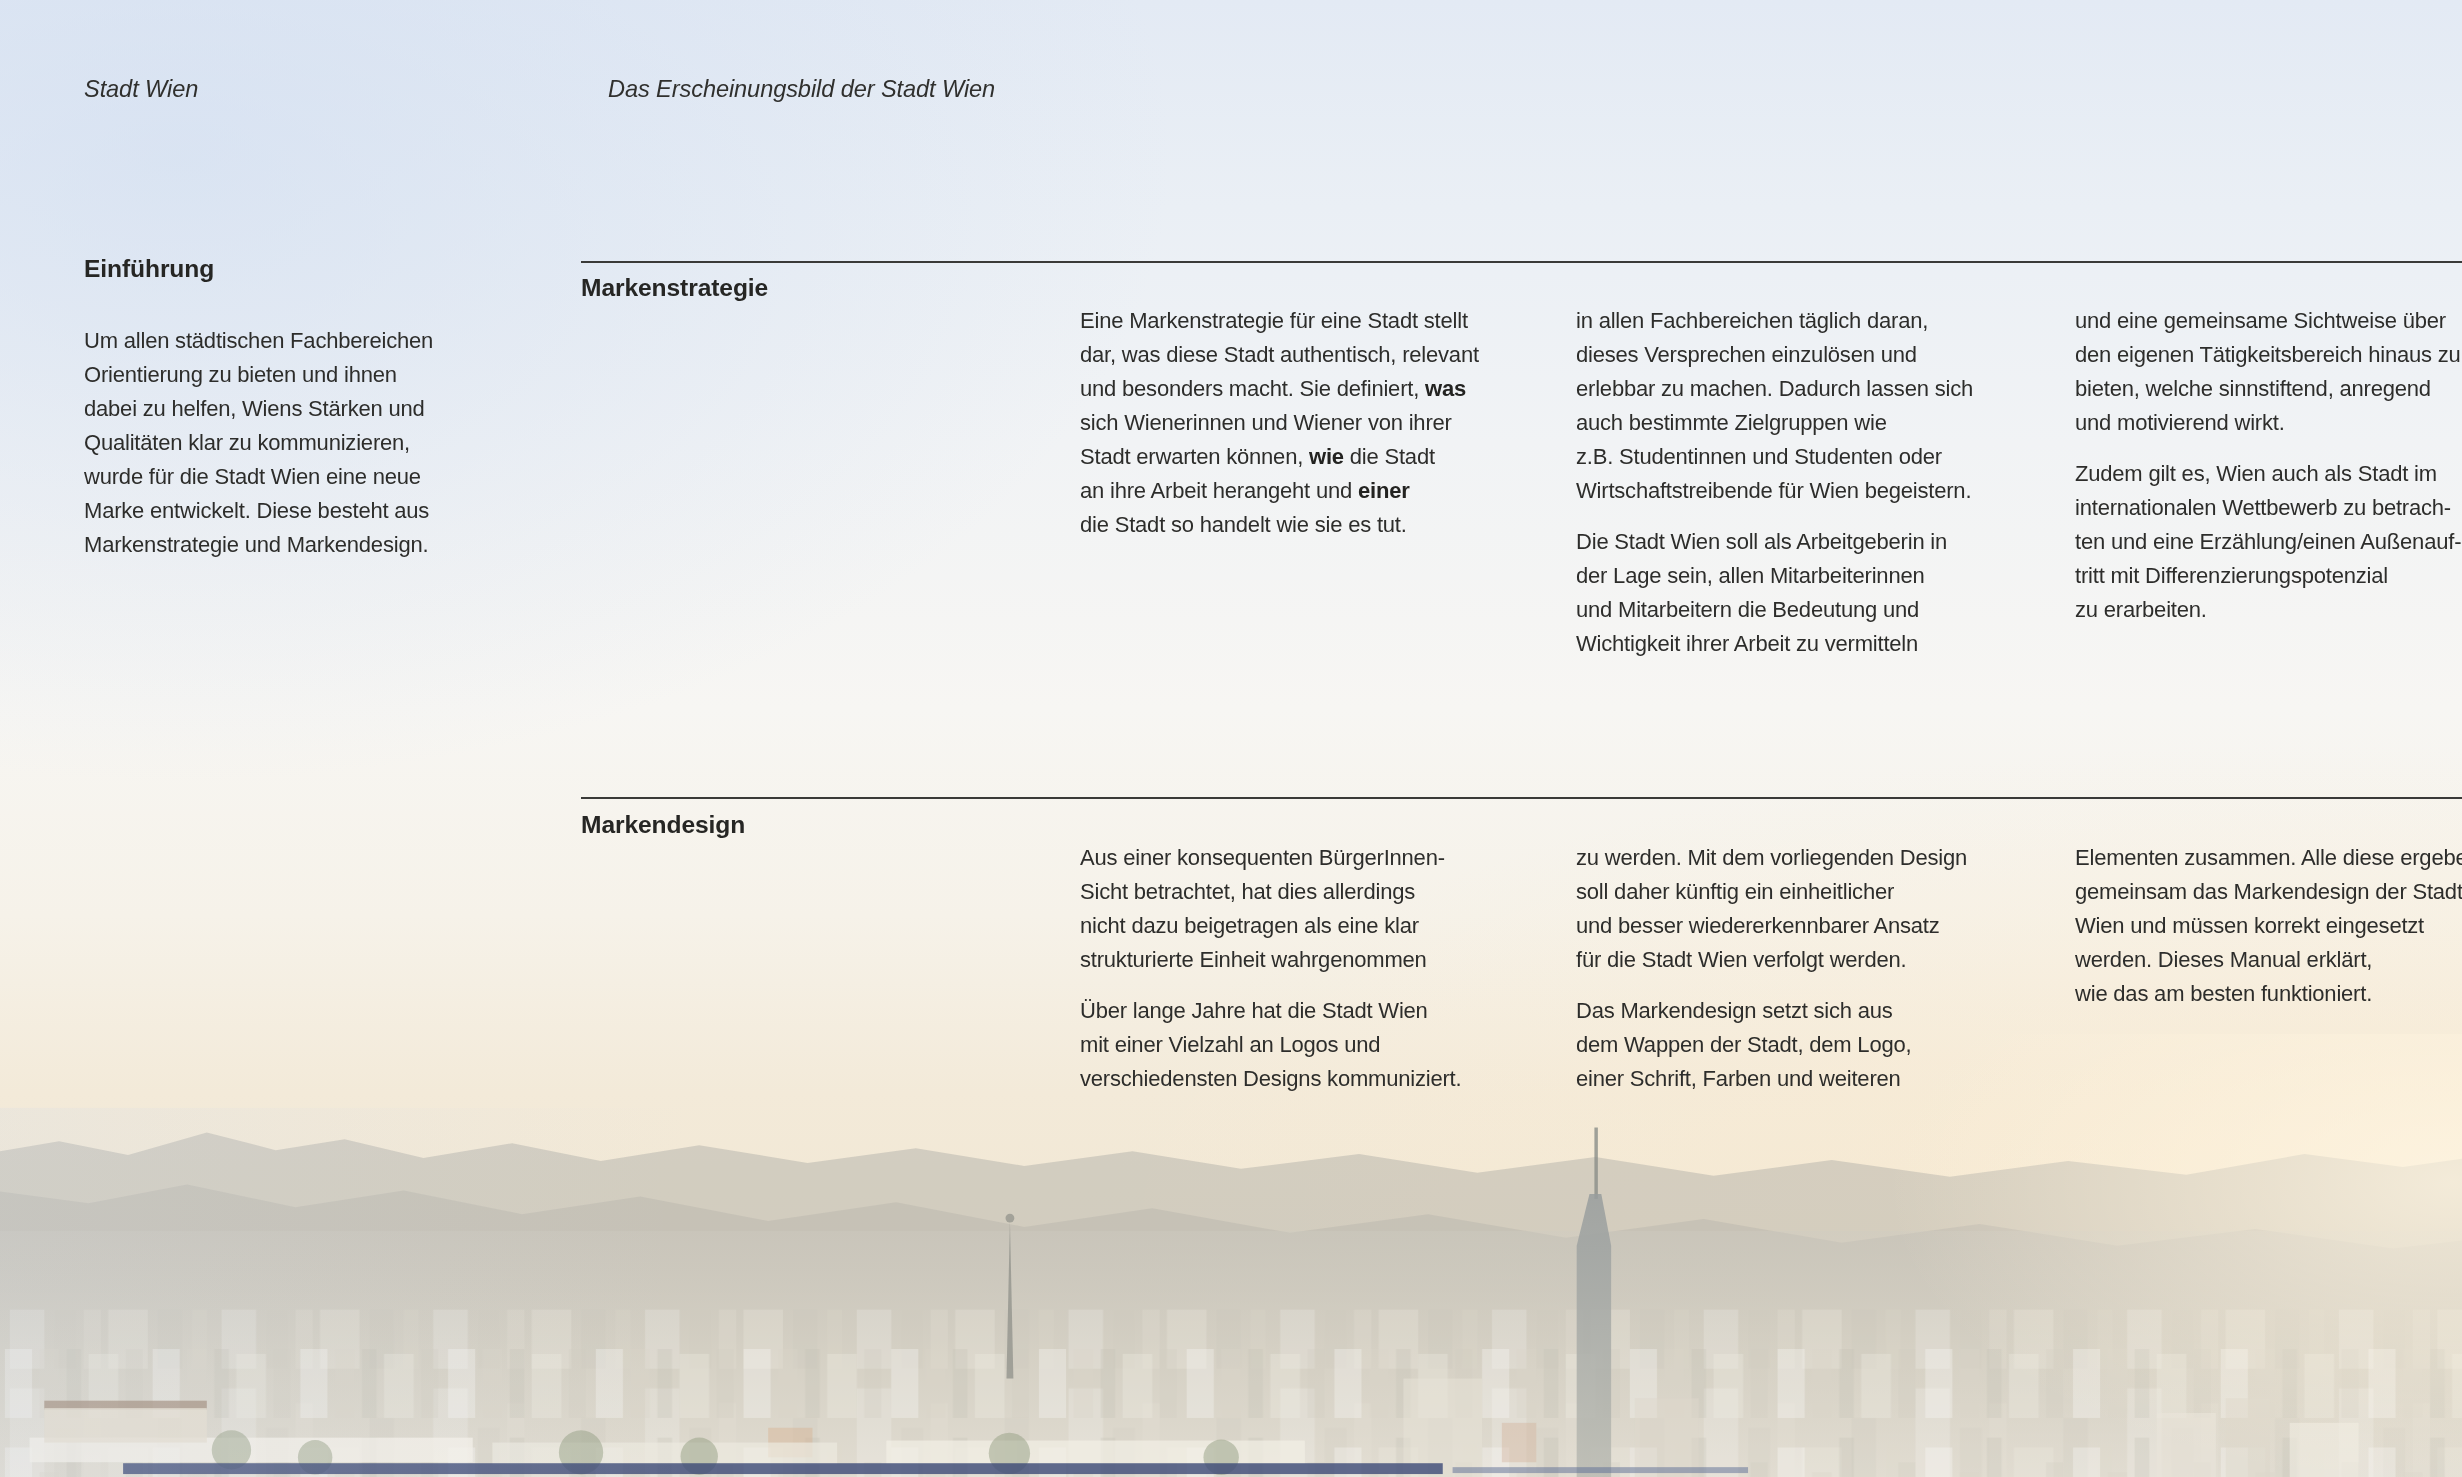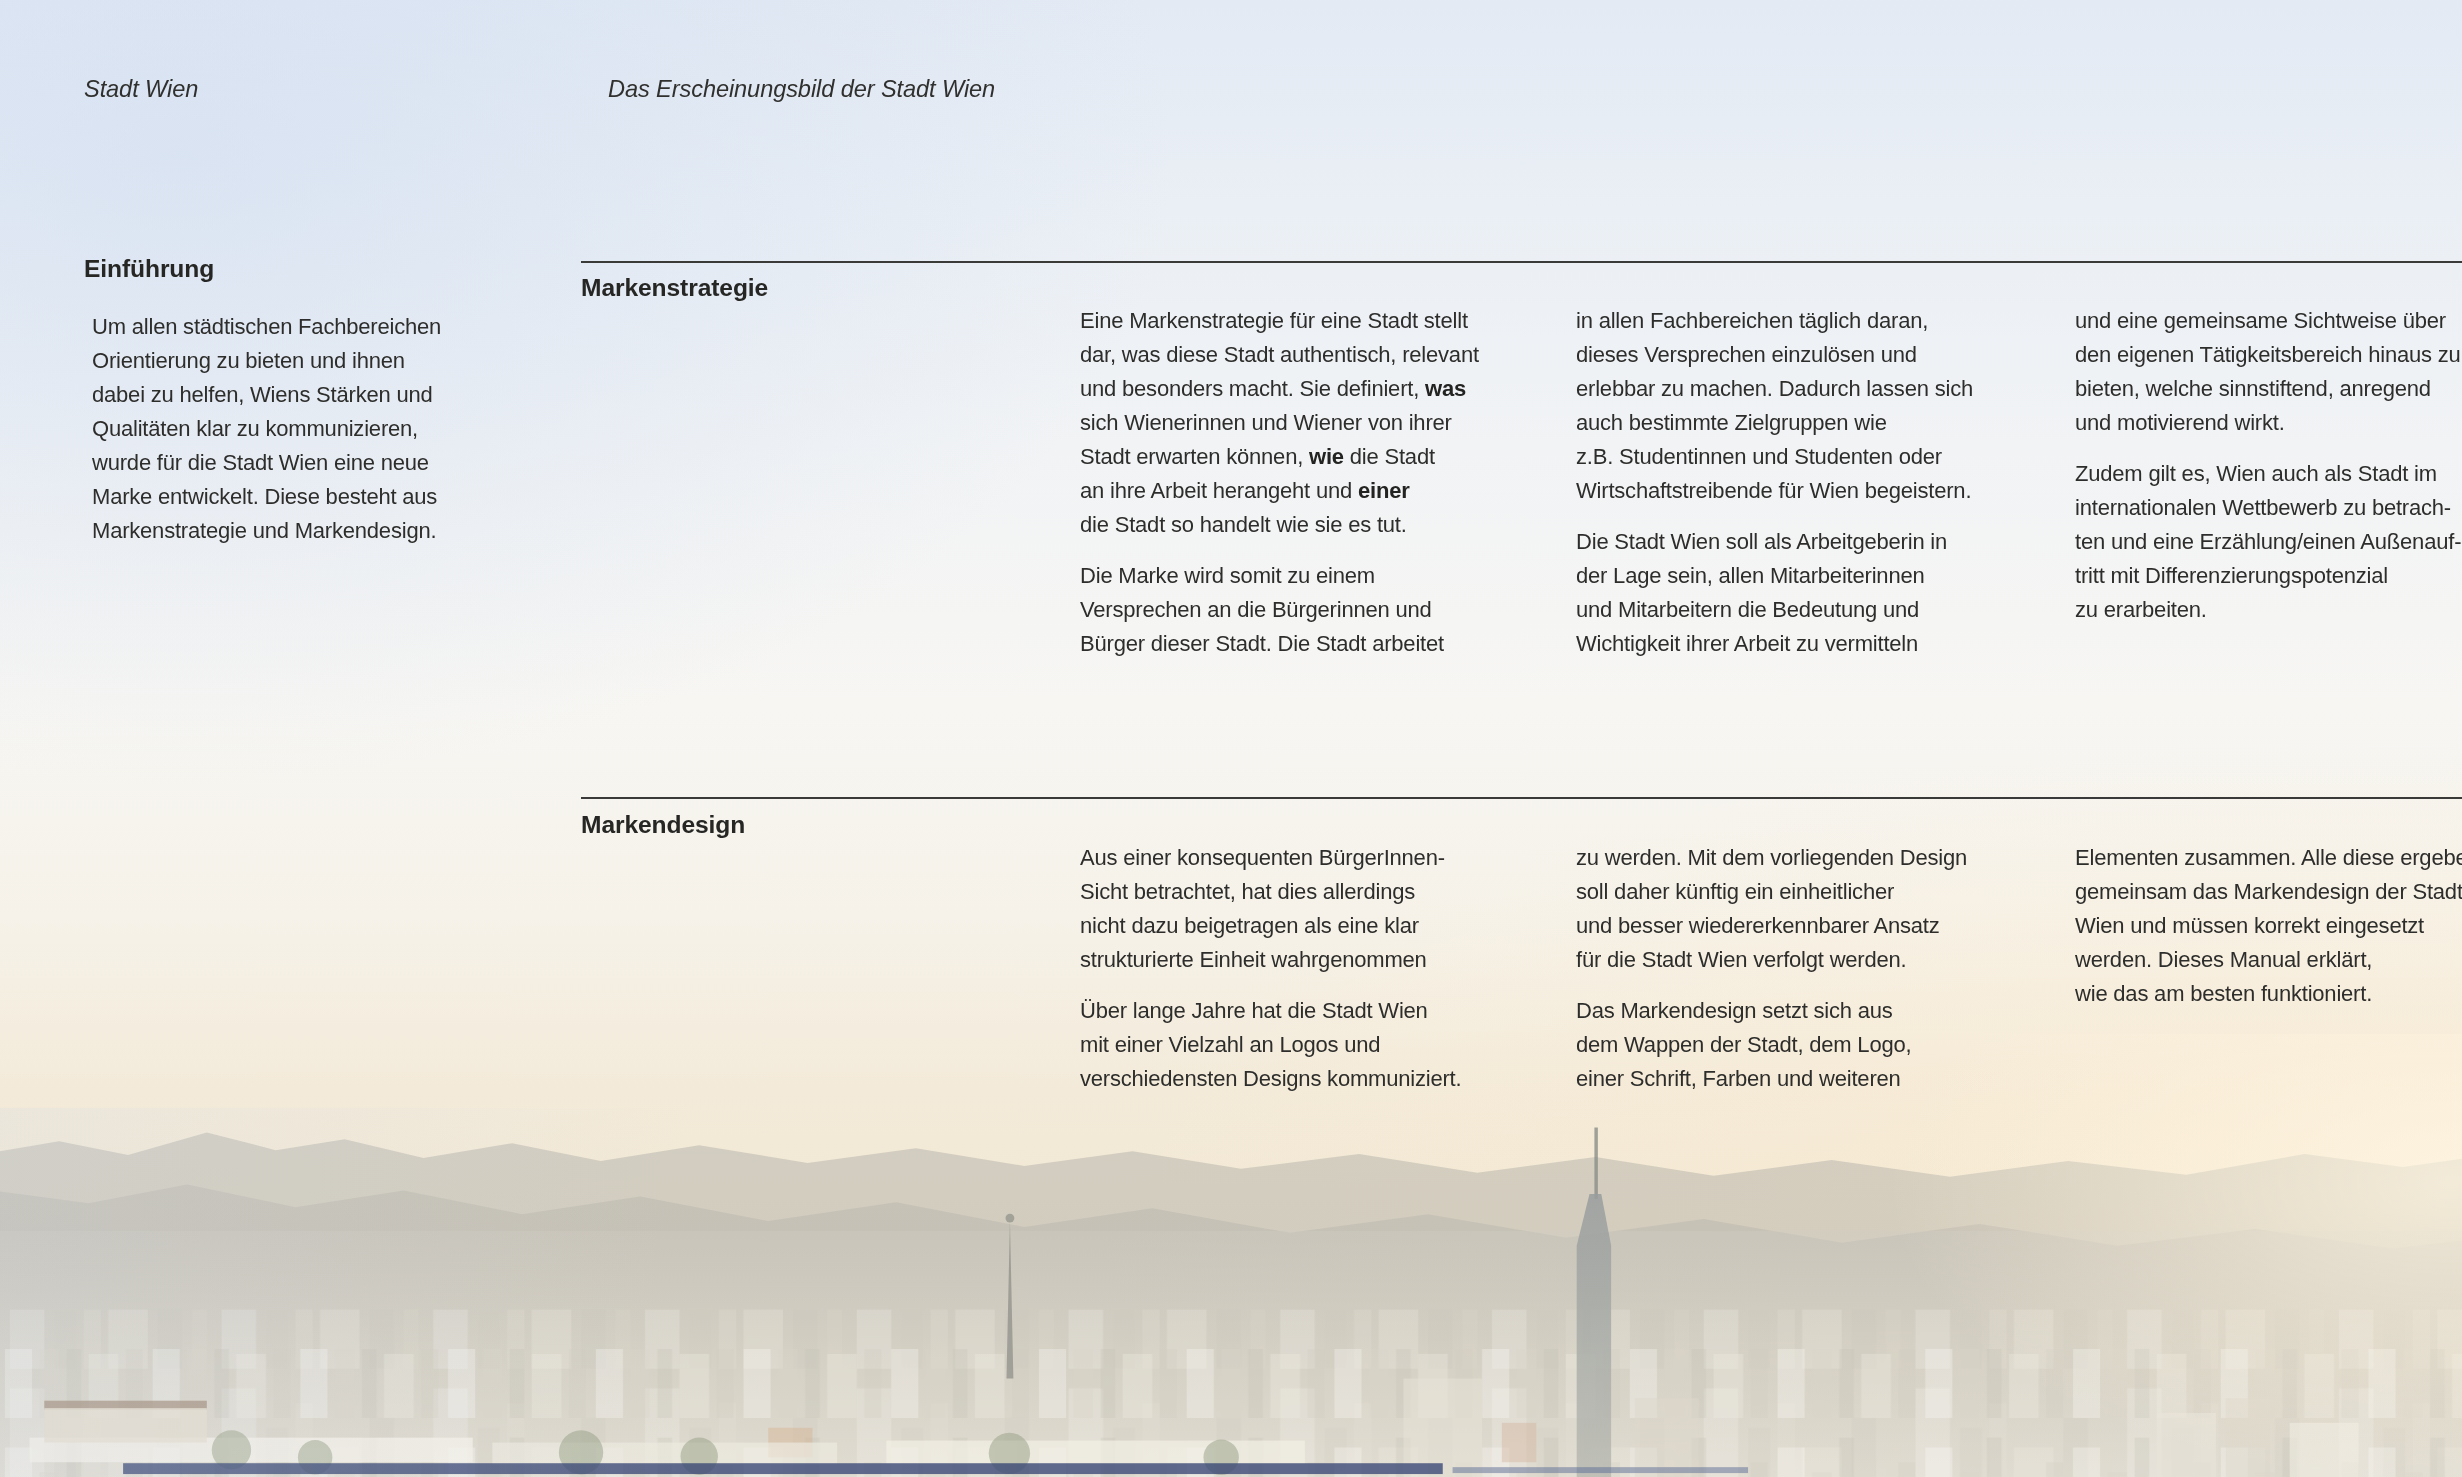--- a/index.html
+++ b/index.html
@@ -16,21 +16,21 @@
   .bg-warm{position:absolute;right:0;top:739px;width:1576px;height:739px;
     background:radial-gradient(ellipse at 80% 65%, rgba(252,236,209,.6), rgba(252,236,209,0) 70%);
     pointer-events:none;}
   .header-text{position:absolute;top:75px;font-size:23.6px;line-height:29.5px;color:#30302e;letter-spacing:-0.1px;font-style:italic;}
   .h-sec{position:absolute;font-size:24.6px;font-weight:700;letter-spacing:-0.1px;color:#262624;}
   .rule{position:absolute;left:581px;right:82px;height:1.5px;background:#3a3a38;}
   .body-text{font-size:22px;line-height:34px;letter-spacing:-0.2px;color:#2d2d2b;}
   .body-text strong{font-weight:700;color:#232321;}
   .para + .para{margin-top:17px;}
   .col{position:absolute;width:485px;}
-  .intro-para{position:absolute;left:84px;top:310px;width:448px;margin-left:8px;}
+  .intro-para{position:absolute;left:84px;top:324px;width:448px;}
   .photo{position:absolute;left:0;top:1034px;width:2626px;height:443px;}
 </style>
 </head>
 <body>
 
 <div class="page">
   <div class="bg-cool"></div>
   <div class="bg-warm"></div>
 
   <svg class="photo" viewBox="0 0 5333 900" preserveAspectRatio="none" aria-hidden="true">
@@ -120,21 +120,20 @@
   <div class="header-text" style="left:84px;">Stadt Wien</div>
   <div class="header-text" style="left:580px;margin-left:28px;">Das Erscheinungsbild der Stadt Wien</div>
 
   <div class="h-sec" style="left:84px;top:255px;">Einführung</div>
   <div class="intro-para body-text para">Um allen städtischen Fachbereichen<br>Orientierung zu bieten und ihnen<br>dabei zu helfen, Wiens Stärken und<br>Qualitäten klar zu kommunizieren,<br>wurde für die Stadt Wien eine neue<br>Marke entwickelt. Diese besteht aus<br>Markenstrategie und Markendesign.</div>
 
   <div class="rule" style="top:261px;"></div>
   <div class="h-sec" style="left:581px;top:274px;">Markenstrategie</div>
   <div class="col" style="left:1080px;top:304px;">
     <div class="body-text para">Eine Markenstrategie für eine Stadt stellt<br>dar, was diese Stadt authentisch, relevant<br>und besonders macht. Sie definiert, <strong>was</strong><br>sich Wienerinnen und Wiener von ihrer<br>Stadt erwarten können, <strong>wie</strong> die Stadt<br>an ihre Arbeit herangeht und <strong>einer</strong><br>die Stadt so handelt wie sie es tut.</div>
-    <div class="body-text para">Die Marke wird somit zu einem<br>Versprechen an die Bürgerinnen und<br>Bürger dieser Stadt. Die Stadt arbeitet</div>
   </div>
   <div class="col" style="left:1576px;top:304px;">
     <div class="body-text para">in allen Fachbereichen täglich daran,<br>dieses Versprechen einzulösen und<br>erlebbar zu machen. Dadurch lassen sich<br>auch bestimmte Zielgruppen wie<br>z.B. Studentinnen und Studenten oder<br>Wirtschaftstreibende für Wien begeistern.</div>
     <div class="body-text para">Die Stadt Wien soll als Arbeitgeberin in<br>der Lage sein, allen Mitarbeiterinnen<br>und Mitarbeitern die Bedeutung und<br>Wichtigkeit ihrer Arbeit zu vermitteln</div>
   </div>
   <div class="col" style="left:2075px;top:304px;">
     <div class="body-text para">und eine gemeinsame Sichtweise über<br>den eigenen Tätigkeitsbereich hinaus zu<br>bieten, welche sinnstiftend, anregend<br>und motivierend wirkt.</div>
     <div class="body-text para">Zudem gilt es, Wien auch als Stadt im<br>internationalen Wettbewerb zu betrach-<br>ten und eine Erzählung/einen Außenauf-<br>tritt mit Differenzierungspotenzial<br>zu erarbeiten.</div>
   </div>
 

